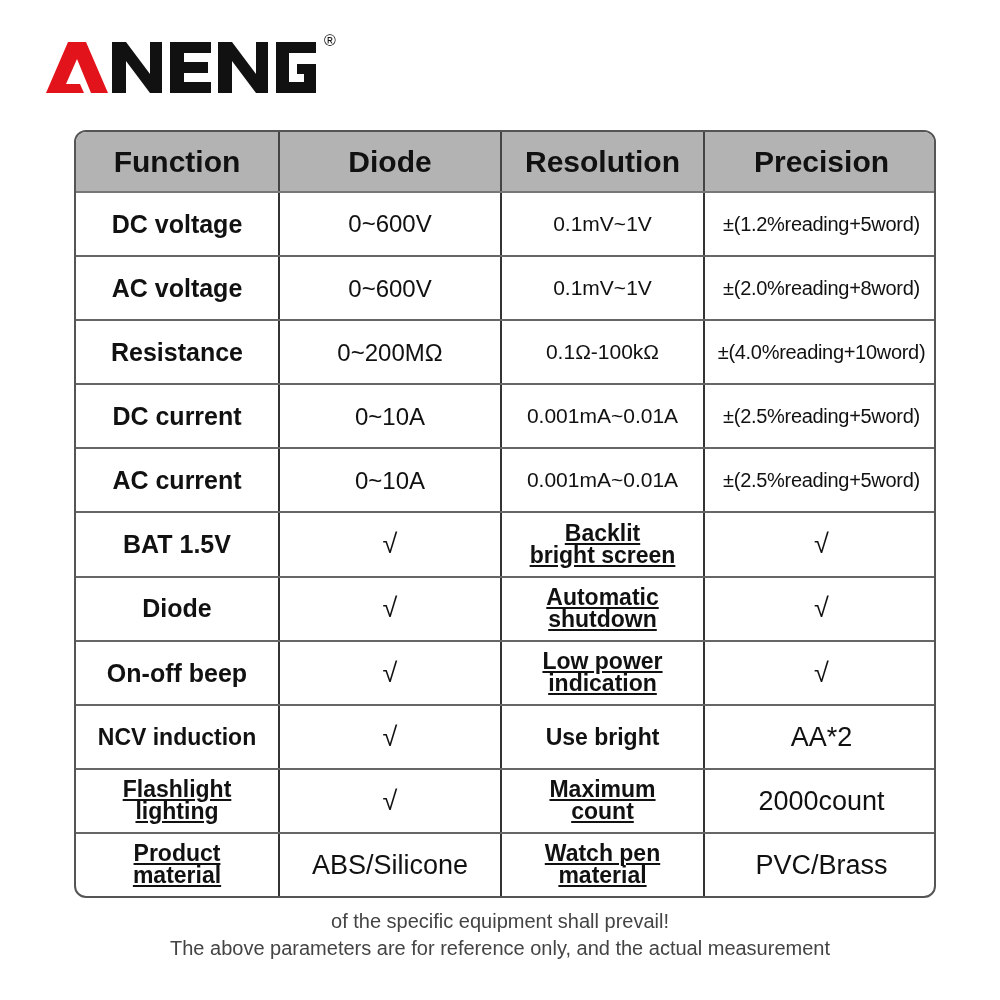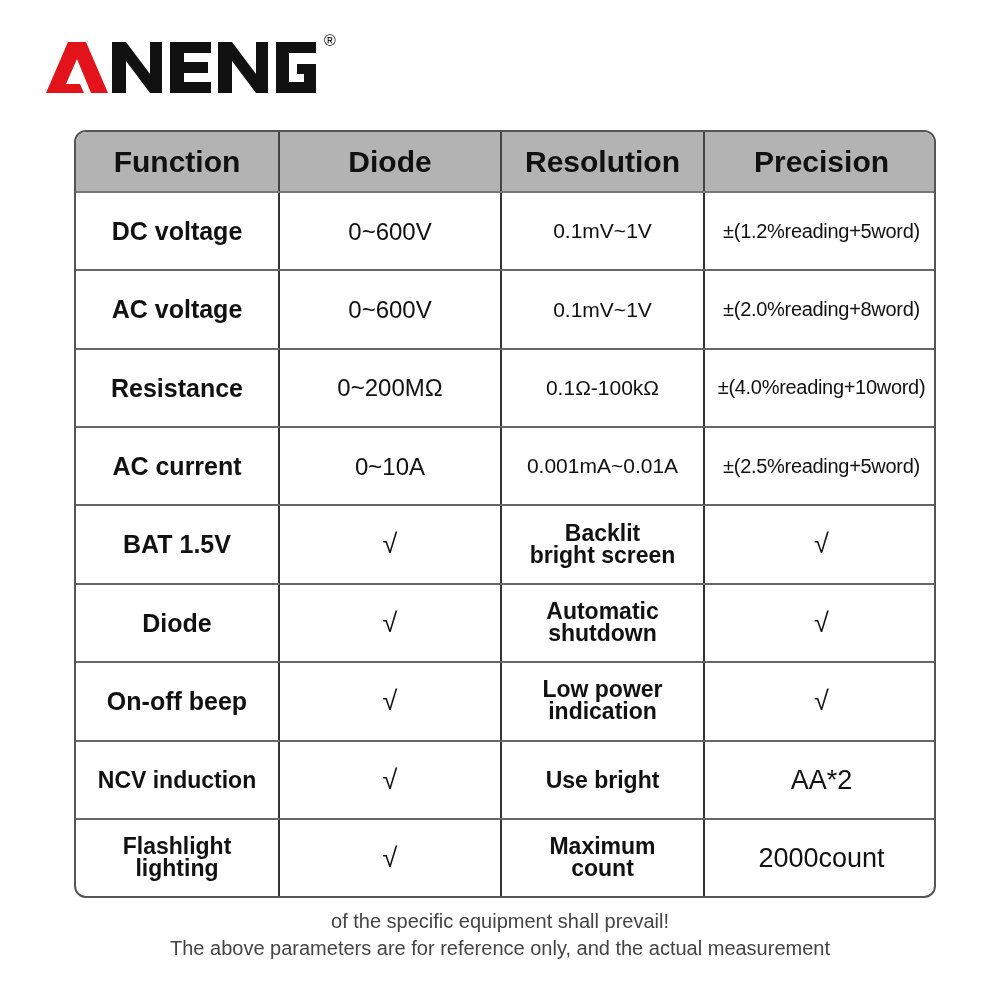--- a/index.html
+++ b/index.html
@@ -14,21 +14,21 @@
   th { background: #b3b3b3; height: 57px; font-size: 30px; font-weight: bold; color: #111;
        border-right: 2px solid #444; border-bottom: 2px solid #777; text-align: center; vertical-align: middle; margin-left: 46px; }
   th:last-child { border-right: none; }
   td { height: 57px; text-align: center; vertical-align: middle; border-right: 2px solid #333;
        border-bottom: 2px solid #666; font-size: 24px; line-height: 1.05; padding: 0 8px; }
   td:last-child { border-right: none; }
   tr:last-child td { border-bottom: none; }
   td.fn { font-weight: bold; font-size: 25px; }
   td.small { font-size: 21px; }
   td.prec { font-size: 20px; white-space: nowrap; letter-spacing: -0.3px; }
-  td.two { font-weight: bold; font-size: 23px; line-height: 0.95; }
+  td.two { font-weight: bold; font-size: 23px; line-height: 0.95; text-decoration: underline; }
   td.val { font-size: 27px; }
   .footnote { position: absolute; left: 0; top: 908px; width: 1000px; text-align: center;
               font-size: 20px; line-height: 27px; color: #444; }
 </style>
 </head>
 <body>
 
 <div class="logo">
   <svg width="280" height="64" viewBox="0 0 280 64">
 
@@ -74,20 +74,26 @@
         <td class="small">0.1mV~1V</td>
         <td class="prec">±(2.0%reading+8word)</td>
       </tr>
       <tr>
         <td class="fn">Resistance</td>
         <td>0~200MΩ</td>
         <td class="small">0.1Ω-100kΩ</td>
         <td class="prec">±(4.0%reading+10word)</td>
       </tr>
       <tr>
+        <td class="fn">DC current</td>
+        <td>0~10A</td>
+        <td class="small">0.001mA~0.01A</td>
+        <td class="prec">±(2.5%reading+5word)</td>
+      </tr>
+      <tr>
         <td class="fn">AC current</td>
         <td>0~10A</td>
         <td class="small">0.001mA~0.01A</td>
         <td class="prec">±(2.5%reading+5word)</td>
       </tr>
 
       <tr>
         <td class="fn">BAT 1.5V</td>
         <td class="val">√</td>
         <td class="two"><span>Backlit</span><br><span>bright screen</span></td>
@@ -110,20 +116,26 @@
         <td class="val">√</td>
         <td class="fn" style="font-size:23px;">Use bright</td>
         <td class="val">AA*2</td>
       </tr>
       <tr>
         <td class="two"><span>Flashlight</span><br><span>lighting</span></td>
         <td class="val">√</td>
         <td class="two"><span>Maximum</span><br><span>count</span></td>
         <td class="val">2000count</td>
       </tr>
+      <tr>
+        <td class="two"><span>Product</span><br><span>material</span></td>
+        <td class="val">ABS/Silicone</td>
+        <td class="two"><span>Watch pen</span><br><span>material</span></td>
+        <td class="val">PVC/Brass</td>
+      </tr>
     </tbody>
   </table>
 </div>
 
 <div class="footnote">
   <div>of the specific equipment shall prevail!</div>
   <div>The above parameters are for reference only, and the actual measurement</div>
 </div>
 
 </body></html>

